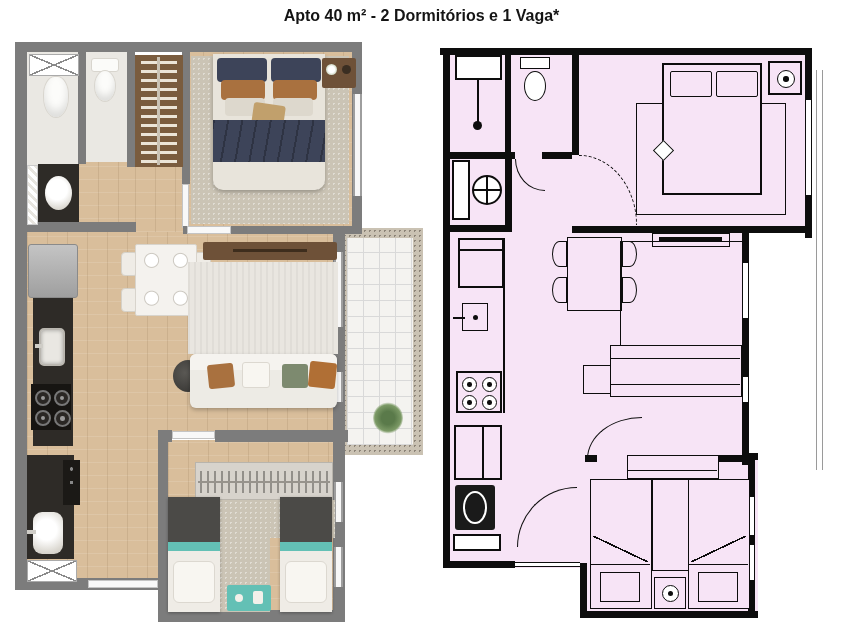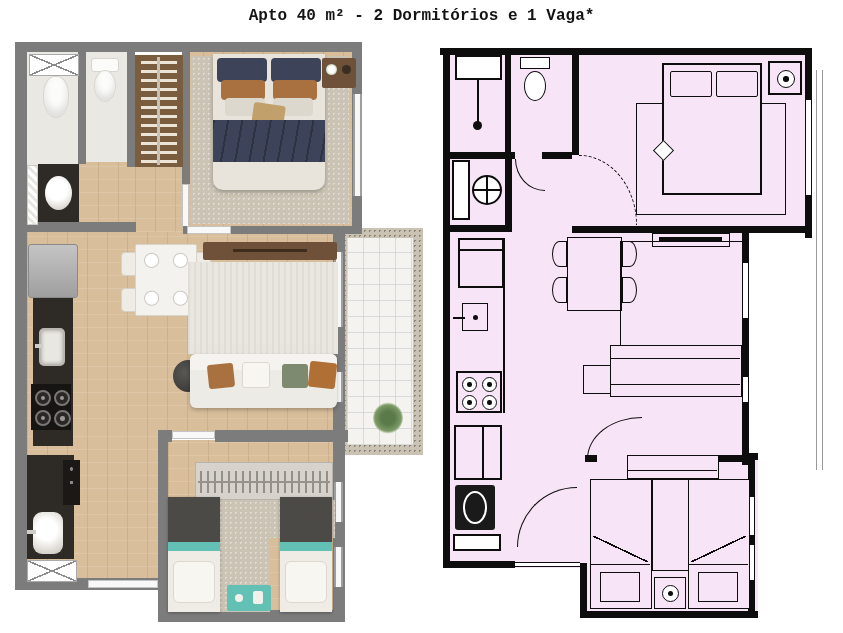--- a/index.html
+++ b/index.html
@@ -1,16 +1,16 @@
 <!DOCTYPE html>
 <html style="--background: #ffffff; --title-text: #141414; --wall-gray: #7c7c7c; --wall-black: #0d0d0d; --plan-pink: #f7e4f6; --wood-floor: #d9be9b; --tile-white: #eae8e3; --rug-beige: #cbc4b5; --rug-cream: #e9e6e0; --counter-dark: #2e2b27; --bed-navy: #3d4459; --pillow-brown: #a9713f; --pillow-green: #7d8a6f; --pillow-orange: #b06f35; --teal-accent: #63c0b5; --blanket-gray: #4b4a47; --furniture-brown: #6e5138; --wardrobe-brown: #7a5c3e; --appliance-gray: #b9b9b9; --plant-green: #5a7a4a; --balcony-border: #cac2b3; --balcony-tile: #f4f3f0; --grid-line: #d9d9d9;"><head>
 <meta charset="utf-8">
 <style>
   html,body{margin:0;padding:0;background:#fff;}
-  .canvas{position:relative;width:843px;height:633px;background:var(--background,#fff);overflow:hidden;font-family:Liberation Mono, monospace;}
+  .canvas{position:relative;width:843px;height:633px;background:var(--background,#fff);overflow:hidden;font-family:Liberation Sans, sans-serif;}
   .a{position:absolute;}
   .title{top:7px;left:0;width:100%;text-align:center;font-weight:bold;font-size:16px;color:var(--title-text,#111);}
   
   .wg{background:var(--wall-gray);}
   .tile{background:var(--tile-white);}
   .wood{background-color:var(--wood-floor);
         background-image:repeating-linear-gradient(90deg,rgba(101,72,38,.12) 0 1px,transparent 1px 20px),
                          repeating-linear-gradient(0deg,rgba(255,255,255,.12) 0 1px,transparent 1px 13px);}
   .rug{background-color:var(--rug-beige);
        background-image:radial-gradient(rgba(255,255,255,.4) 1px,transparent 1px);background-size:5px 5px;}

